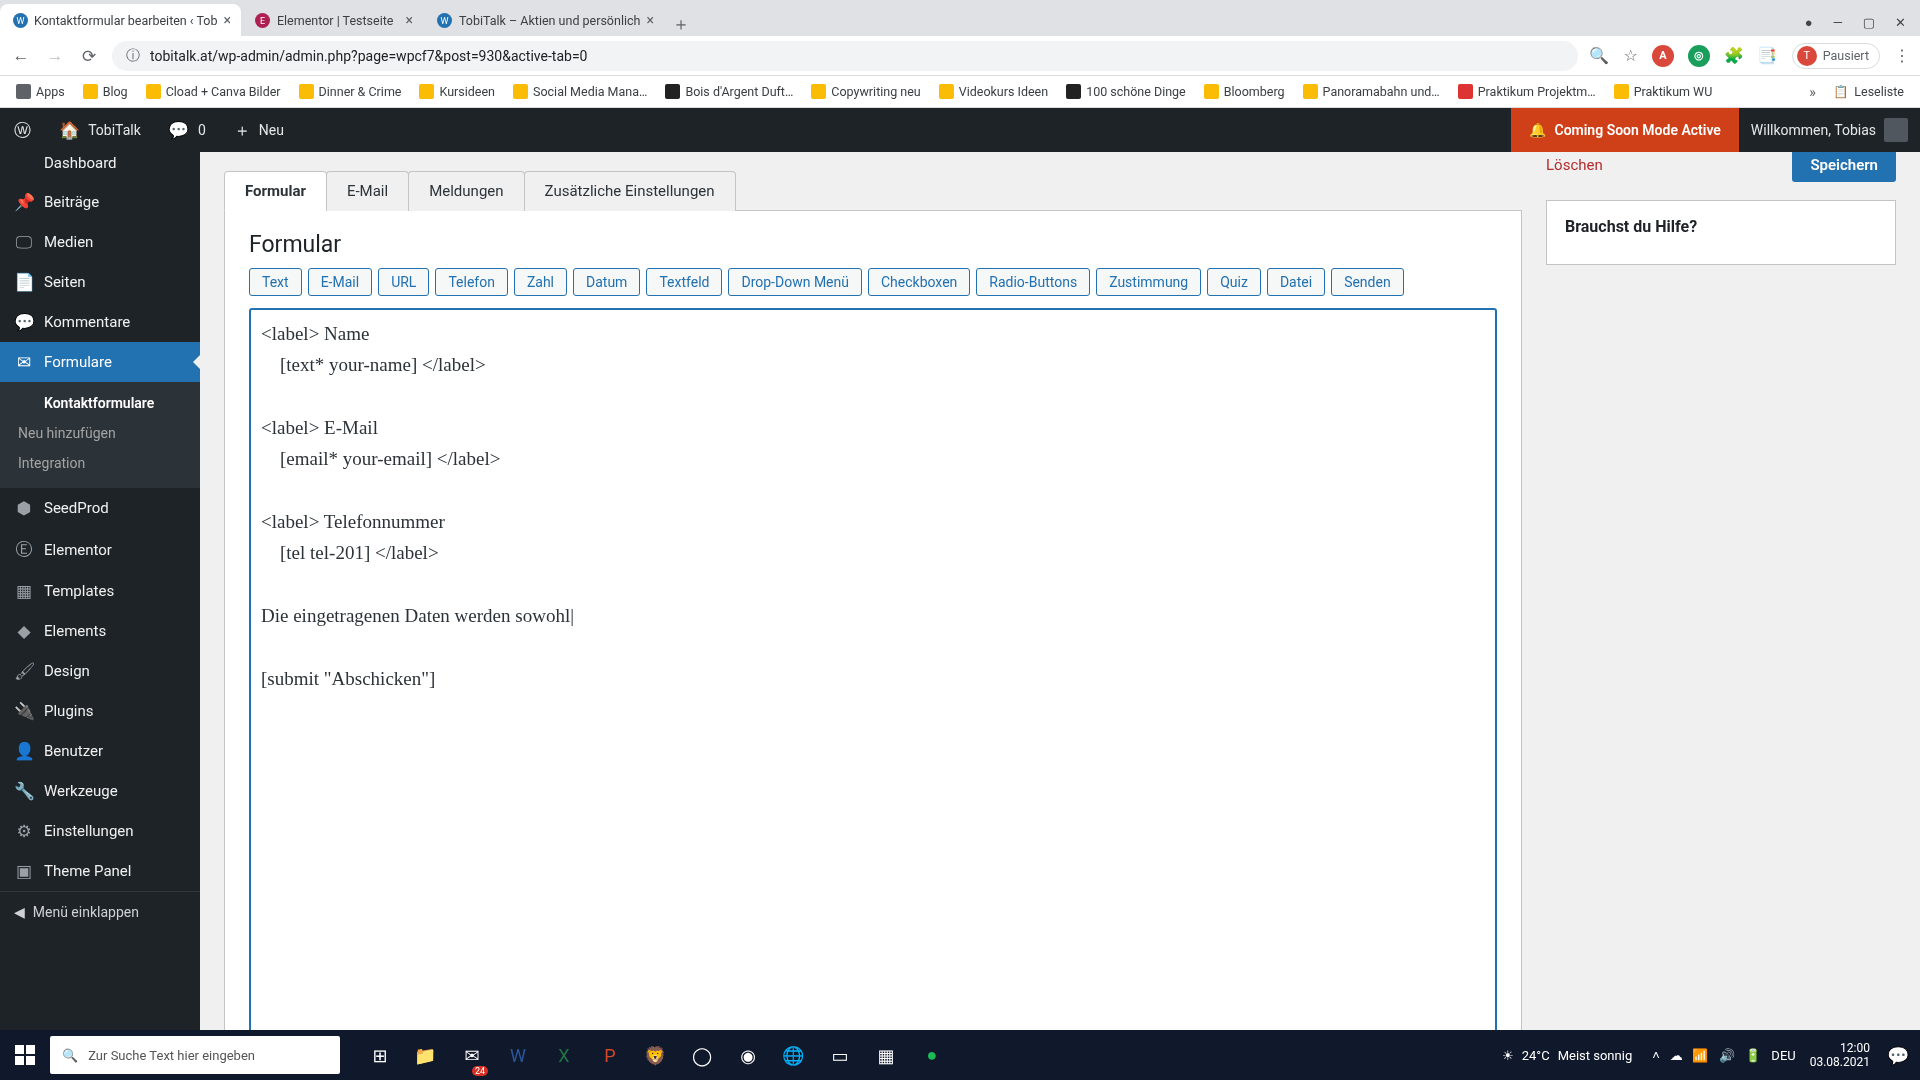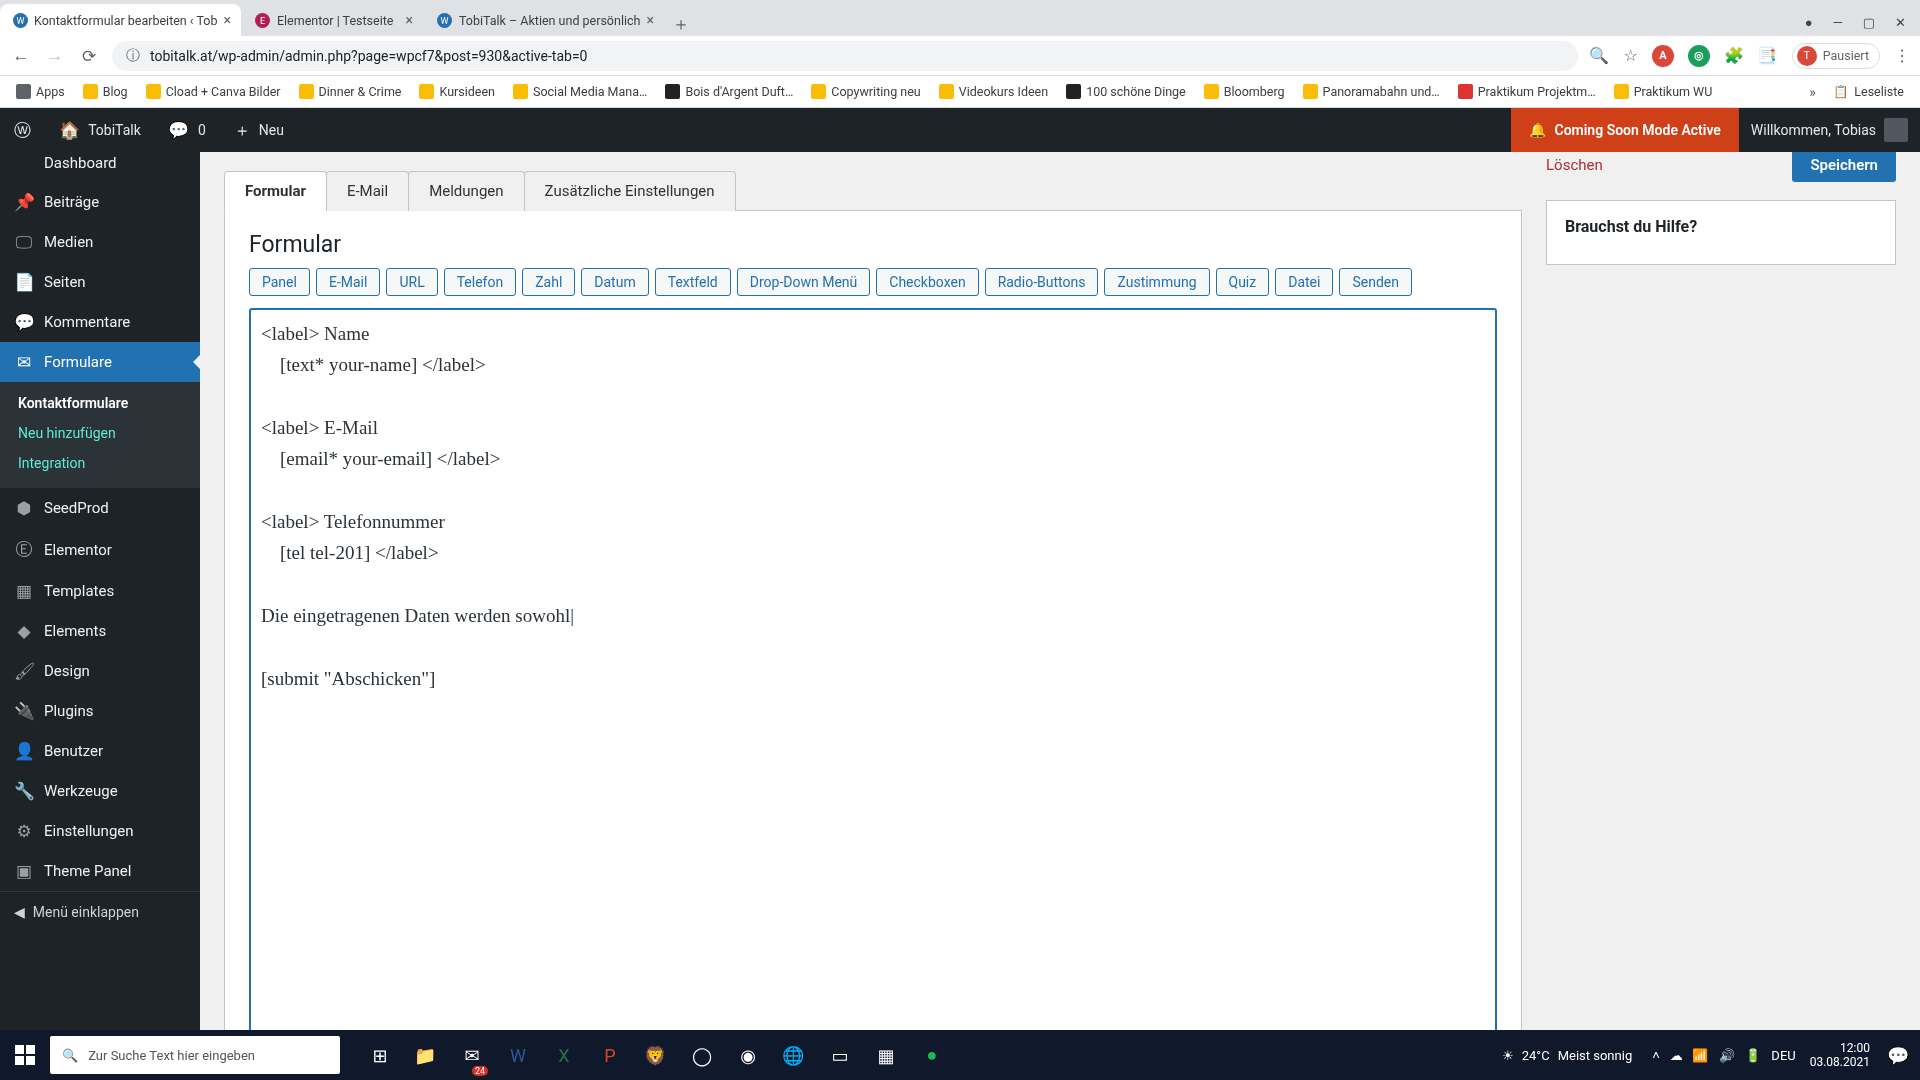--- a/index.html
+++ b/index.html
@@ -42,22 +42,22 @@
   
   .wp-body { display: flex; height: calc(1080px - 36px - 40px - 32px - 44px - 50px); }
   .wp-side { width: 200px; background: #1d2327; color: #cfd1d4; font-size: 15px; }
   .side-item { display: flex; align-items: center; gap: 10px; padding: 10px 14px; color: #f0f0f1; cursor: pointer; }
   .side-item.cut { padding-top: 2px; }
   .side-item .ic { width: 20px; text-align: center; font-size: 17px; color: #9aa0a6; }
   .side-item.current { background: #2271b1; color: #fff; position: relative; }
   .side-item.current .ic { color: #fff; }
   .side-item.current::after { content: ""; position: absolute; right: -1px; top: 50%; transform: translateY(-50%); border: 8px solid transparent; border-right-color: #f0f0f1; }
   .side-sub { background: #2c3338; padding: 6px 0 10px 0; }
-  .side-sub .sub { padding: 7px 14px 7px 18px; font-size: 14px; color: #5eead4; }
-  .side-sub .sub.active { color: #fff; font-weight: 600; }
+  .side-sub .sub { padding: 7px 14px 7px 18px; font-size: 14px; color: #a3a3a3; }
+  .side-sub .sub.active { color: #fff; font-weight: 600; margin-left: 26px; }
   .collapse { display: flex; align-items: center; gap: 8px; padding: 12px 14px; color: #cfd1d4; border-top: 1px solid #32373c; font-size: 14px; }
 
   .wp-main { flex: 1; padding: 0 24px 24px 24px; overflow: hidden; display: flex; gap: 24px; }
   .main-left { flex: 1; }
   .main-right { width: 350px; }
 
   
   .cf7-tabs { display: flex; border-bottom: 1px solid #c3c4c7; margin-top: 18px; }
   .cf7-tab { background: #f0f0f1; border: 1px solid #c3c4c7; border-bottom: none; padding: 10px 20px; font-size: 15px; color: #2c3338; margin-right: -1px; position: relative; top: 1px; border-radius: 4px 4px 0 0; }
   .cf7-tab.active { background: #fff; font-weight: 700; border-bottom: 1px solid #fff; }
@@ -337,21 +337,21 @@
     <div class="main-left">
       <div class="cf7-tabs">
         <div class="cf7-tab active">Formular</div>
         <div class="cf7-tab">E-Mail</div>
         <div class="cf7-tab">Meldungen</div>
         <div class="cf7-tab">Zusätzliche Einstellungen</div>
       </div>
       <div class="panel">
         <h2>Formular</h2>
         <div class="tagbtns">
-          <span class="tagbtn">Panel</span>
+          <span class="tagbtn">Text</span>
           <span class="tagbtn">E-Mail</span>
           <span class="tagbtn">URL</span>
           <span class="tagbtn">Telefon</span>
           <span class="tagbtn">Zahl</span>
           <span class="tagbtn">Datum</span>
           <span class="tagbtn">Textfeld</span>
           <span class="tagbtn">Drop-Down Menü</span>
           <span class="tagbtn">Checkboxen</span>
           <span class="tagbtn">Radio-Buttons</span>
           <span class="tagbtn">Zustimmung</span>

